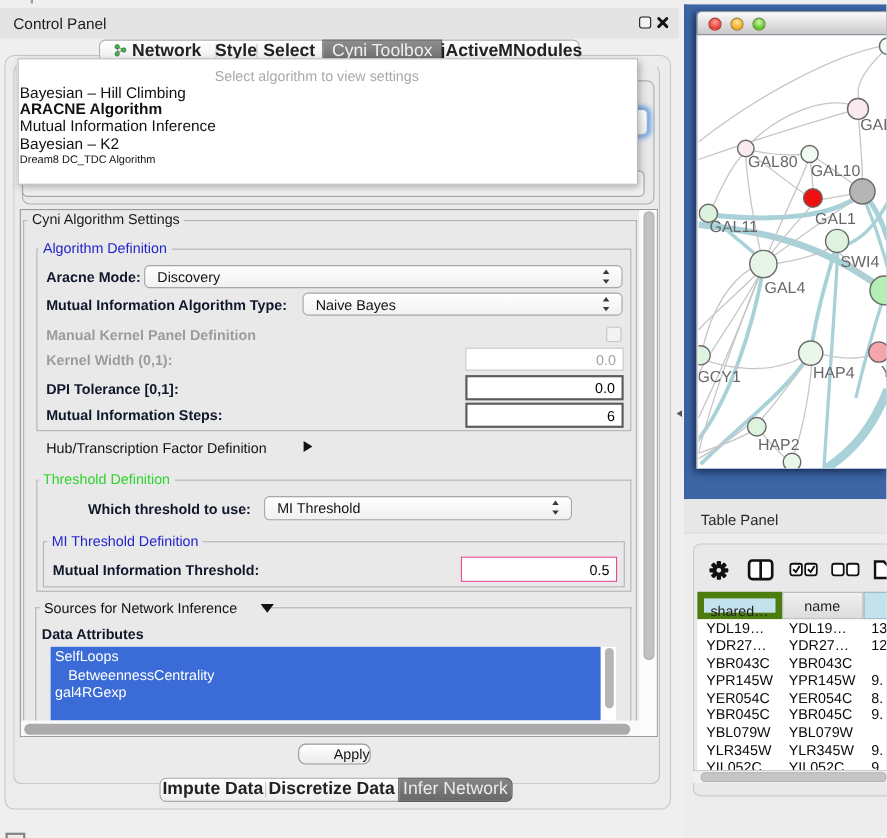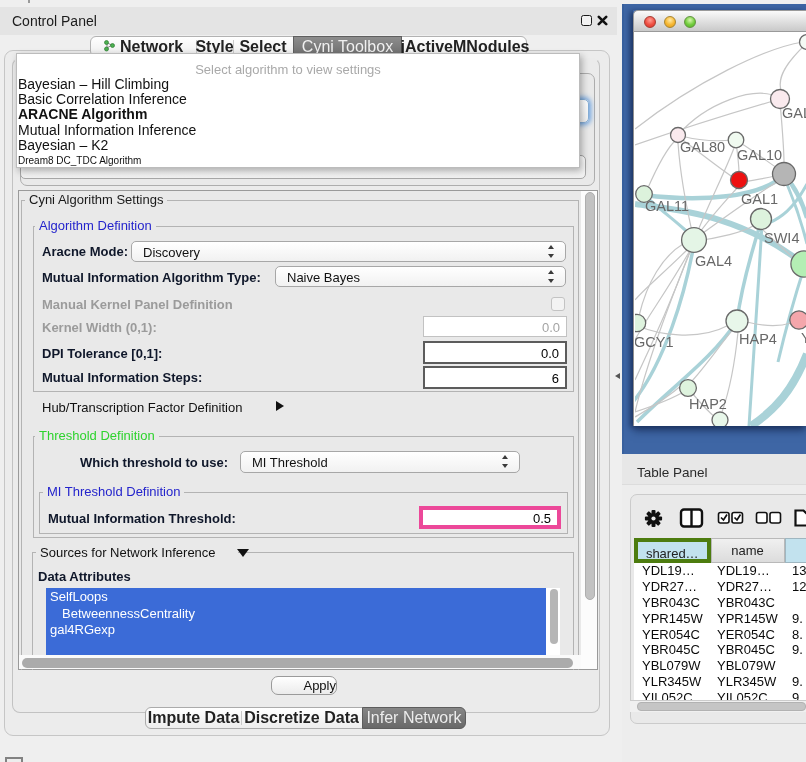--- a/index.html
+++ b/index.html
@@ -95,21 +95,21 @@
 <div class="a" style="left:33px;top:436px;width:541px;height:102px;border:1px solid #b3b3b3"></div>
 <div class="gtitle" style="left:35px;top:429px;color:#2ed32e">Threshold Definition</div>
 <div class="a b13" style="left:80px;top:455px">Which threshold to use:</div>
 <div class="combo" style="left:240px;top:451px;width:280px;height:22px">
     <span class="ct">MI Threshold</span>
     <span class="ud"></span>
   </div>
 <div class="a" style="left:39px;top:492px;width:529px;height:42px;border:1px solid #b3b3b3"></div>
 <div class="gtitle" style="left:43px;top:485px;color:#2424cc">MI Threshold Definition</div>
 <div class="a b13" style="left:48px;top:511px">Mutual Information Threshold:</div>
-<div class="field" style="left:419px;top:506px;width:142px;height:23px;border:4px solid #ec4899">
+<div class="field" style="left:419px;top:506px;width:142px;height:23px;border:1px solid #ec4899">
     <span>0.5</span>
   </div>
 
 <div class="a" style="left:32px;top:552px;width:542px;height:118px;border:1px solid #b3b3b3;border-bottom:none"></div>
 <div class="gtitle" style="left:36px;top:546px;color:#111;padding-right:22px">Sources for Network Inference</div>
 <div class="a" style="left:237px;top:549px;width:0;height:0;border-left:6px solid transparent;border-right:6px solid transparent;border-top:8px solid #111"></div>
 <div class="a b13" style="left:38px;top:569px">Data Attributes</div>
 <div class="a" style="left:46px;top:588px;width:514px;height:67px;background:#fff">
   <div class="a" style="left:0;top:0;width:500px;height:67px;background:#3b6bd7;color:#fff;font-size:13px">
     <div style="padding-left:4px;height:17px;line-height:17px">SelfLoops</div>
@@ -134,21 +134,20 @@
   <div class="tabtxt" style="left:216px;width:104px;color:#ececec;font-weight:normal">Infer Network</div>
 </div>
 
 <div class="a" style="left:5px;top:757px;width:18px;height:12px;border:2px solid #828282;background:#ededed"></div>
 
 <div class="a" style="left:615px;top:373px;width:0;height:0;border-top:3.5px solid transparent;border-bottom:3.5px solid transparent;border-right:5px solid #555"></div>
 
 <div class="a" style="left:16px;top:53px;width:564px;height:115px;background:#fff;border:1px solid #bcbcbc;box-shadow:2px 3px 7px rgba(0,0,0,.3);z-index:40;font-size:13px;color:#111">
   <div style="height:23px;line-height:31px;text-align:center;color:#a9a9a9;padding-right:20px">Select algorithm to view settings</div>
   <div style="padding-left:1px;height:15.2px;line-height:15.2px;font-size:14px">Bayesian – Hill Climbing</div>
-  <div style="padding-left:1px;height:15.2px;line-height:15.2px;font-size:14px">Basic Correlation Inference</div>
   <div style="padding-left:1px;height:15.2px;line-height:15.2px;font-size:14px;font-weight:bold">ARACNE Algorithm</div>
   <div style="padding-left:1px;height:15.2px;line-height:15.2px;font-size:14px">Mutual Information Inference</div>
   <div style="padding-left:1px;height:15.2px;line-height:15.2px;font-size:14px">Bayesian – K2</div>
   <div style="padding-left:1px;height:15.2px;line-height:15.2px;font-size:10px">Dream8 DC_TDC Algorithm</div>
 </div>
 
 <div class="a" style="left:622px;top:0;width:184px;height:4px;background:#f0f0f0"></div>
 <div class="a" style="left:622px;top:4px;width:184px;height:450px;background:#3e66a5;border-left:2px solid #38609e"></div>
 
 <div class="a" style="left:633px;top:10px;width:173px;height:416px;box-shadow:-3px 1px 5px rgba(10,25,60,.45), 0 5px 8px rgba(10,25,60,.5)">
@@ -263,21 +262,21 @@
     <rect x="112.5" y="4.5" width="10.5" height="10.5" rx="2"></rect>
     <rect x="126" y="4.5" width="10.5" height="10.5" rx="2"></rect>
   </g>
   <g fill="none" stroke="#111" stroke-width="1.7">
     <path d="M77 9.5 L79.5 12 L83 6.5"></path>
     <path d="M90.5 9.5 L93 12 L96.5 6.5"></path>
   </g>
   <path d="M151.5 2.5 h8 l4 4 v11 h-12 z" fill="#fff" stroke="#111" stroke-width="2.2"></path>
 </svg>
 
-<div class="a" style="left:634px;top:538px;width:76.5px;height:25px;background:#c2e2ee;border:4px solid #4d7c0f;font-size:13px;color:#222;text-align:center;line-height:24px">shared…</div>
+<div class="a" style="left:634px;top:538px;width:76.5px;height:25px;background:#c2e2ee;border:6px solid #4d7c0f;font-size:13px;color:#222;text-align:center;line-height:24px">shared…</div>
 <div class="a" style="left:710.5px;top:538px;width:74px;height:25px;background:linear-gradient(#f0f0f0,#dcdcdc);border:1px solid #b9b9b9;font-size:13px;color:#222;text-align:center;line-height:24px">name</div>
 <div class="a" style="left:784.5px;top:538px;width:25px;height:25px;background:#c2e2ee;border:1px solid #9fb6c0"></div>
 
 <div class="a" style="left:634px;top:563px;width:172px;height:137px;background:#fff;overflow:hidden;font-size:13px;color:#0a0a0a">
   <div class="a" style="left:8px;top:0;width:70px"> 
       <div style="height:15.9px;line-height:15.9px">YDL19…</div>
       <div style="height:15.9px;line-height:15.9px">YDR27…</div>
       <div style="height:15.9px;line-height:15.9px">YBR043C</div>
       <div style="height:15.9px;line-height:15.9px">YPR145W</div>
       <div style="height:15.9px;line-height:15.9px">YER054C</div>

